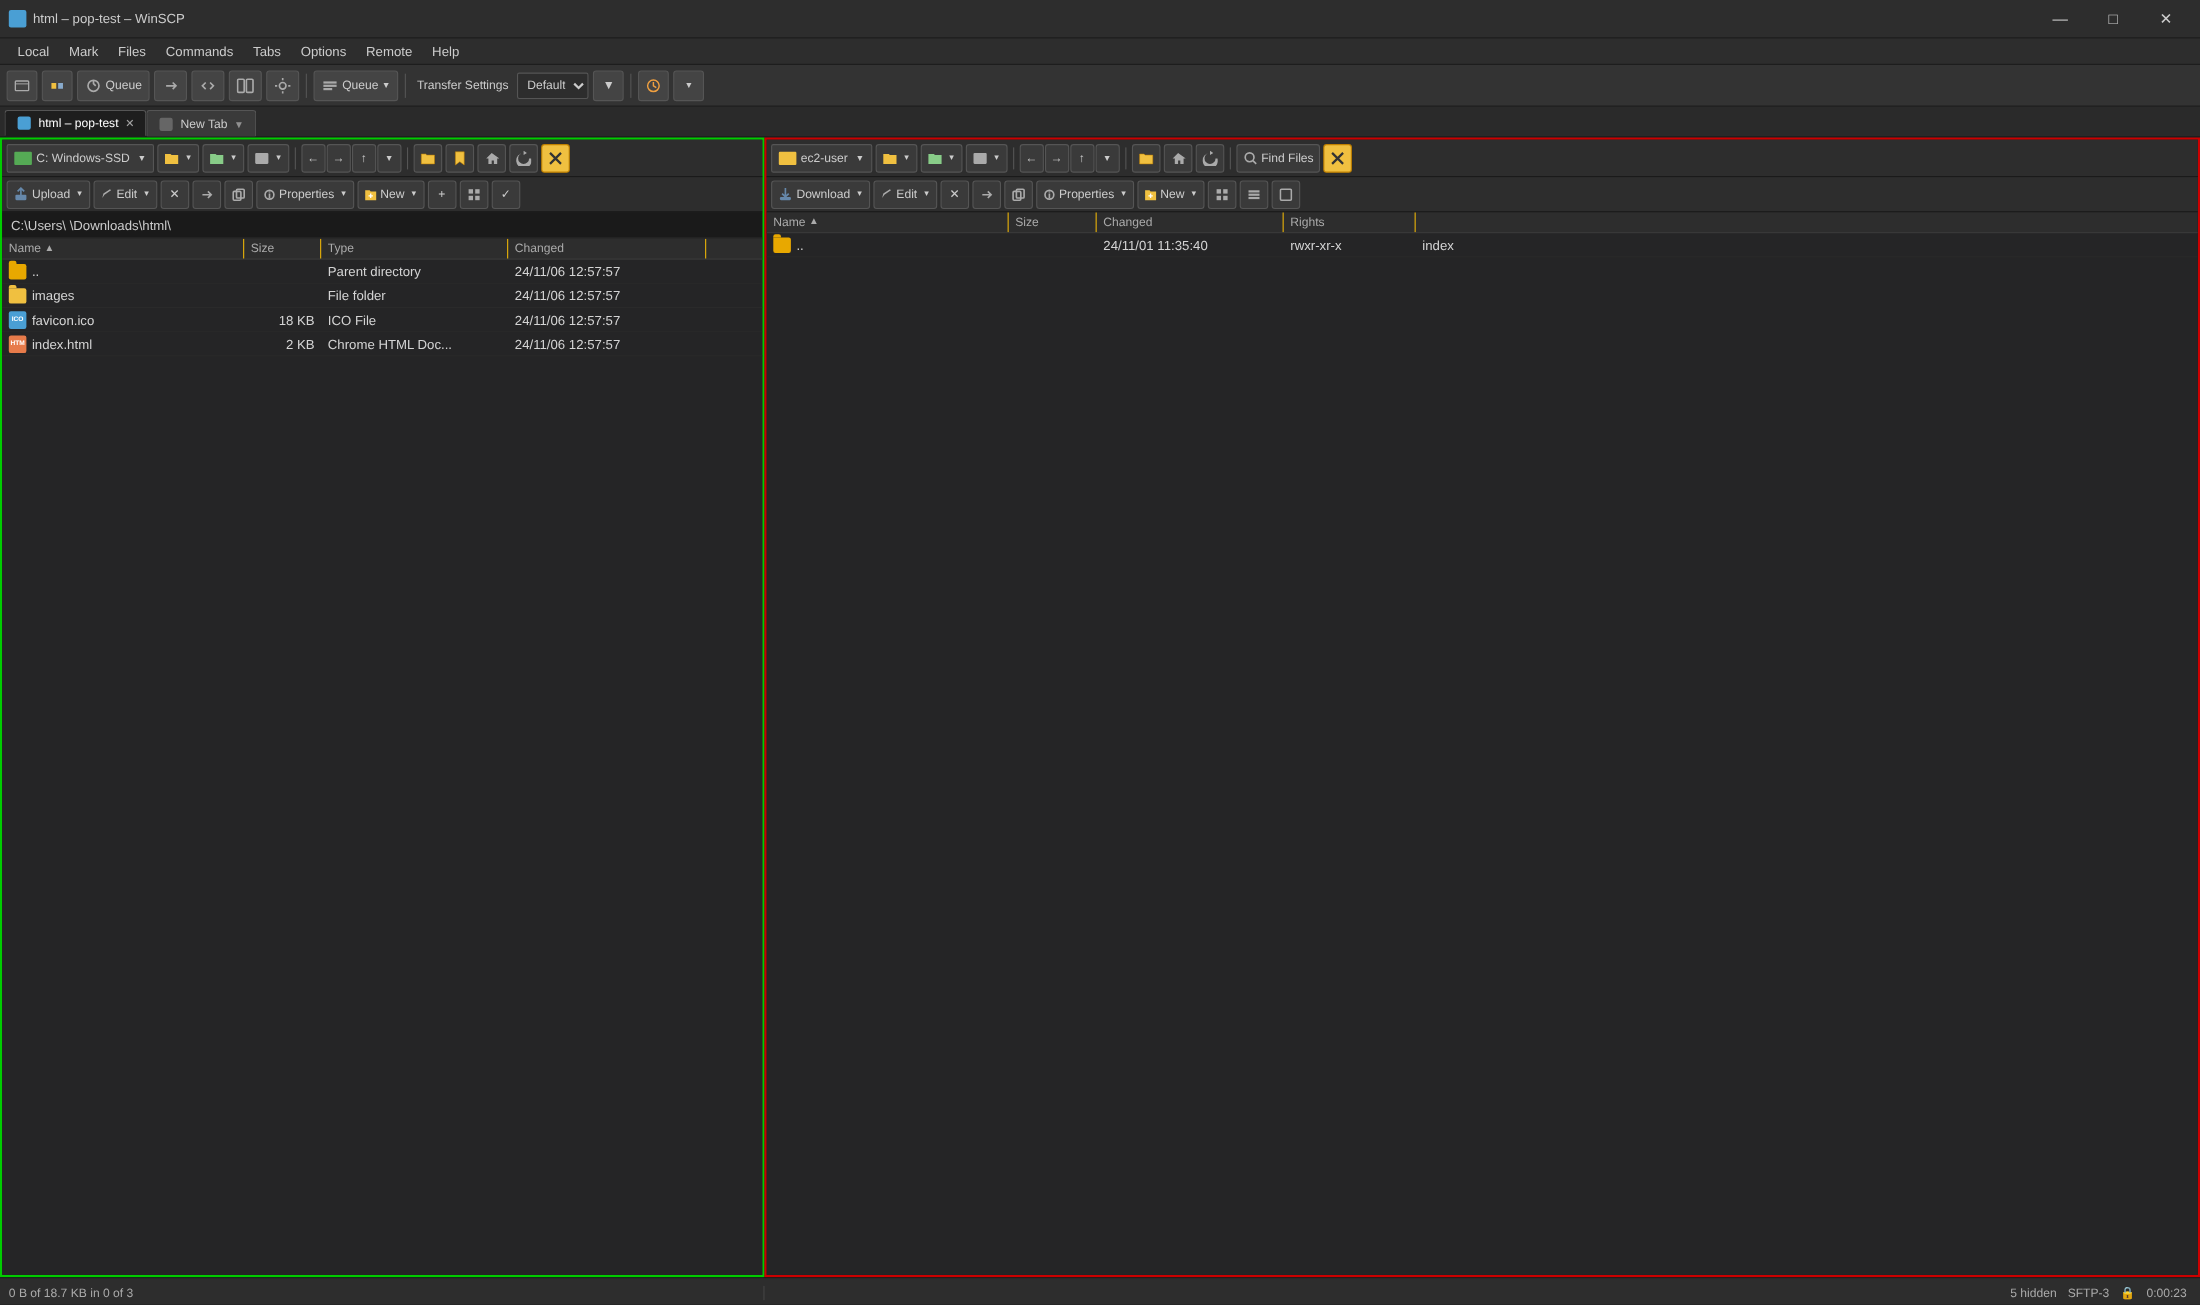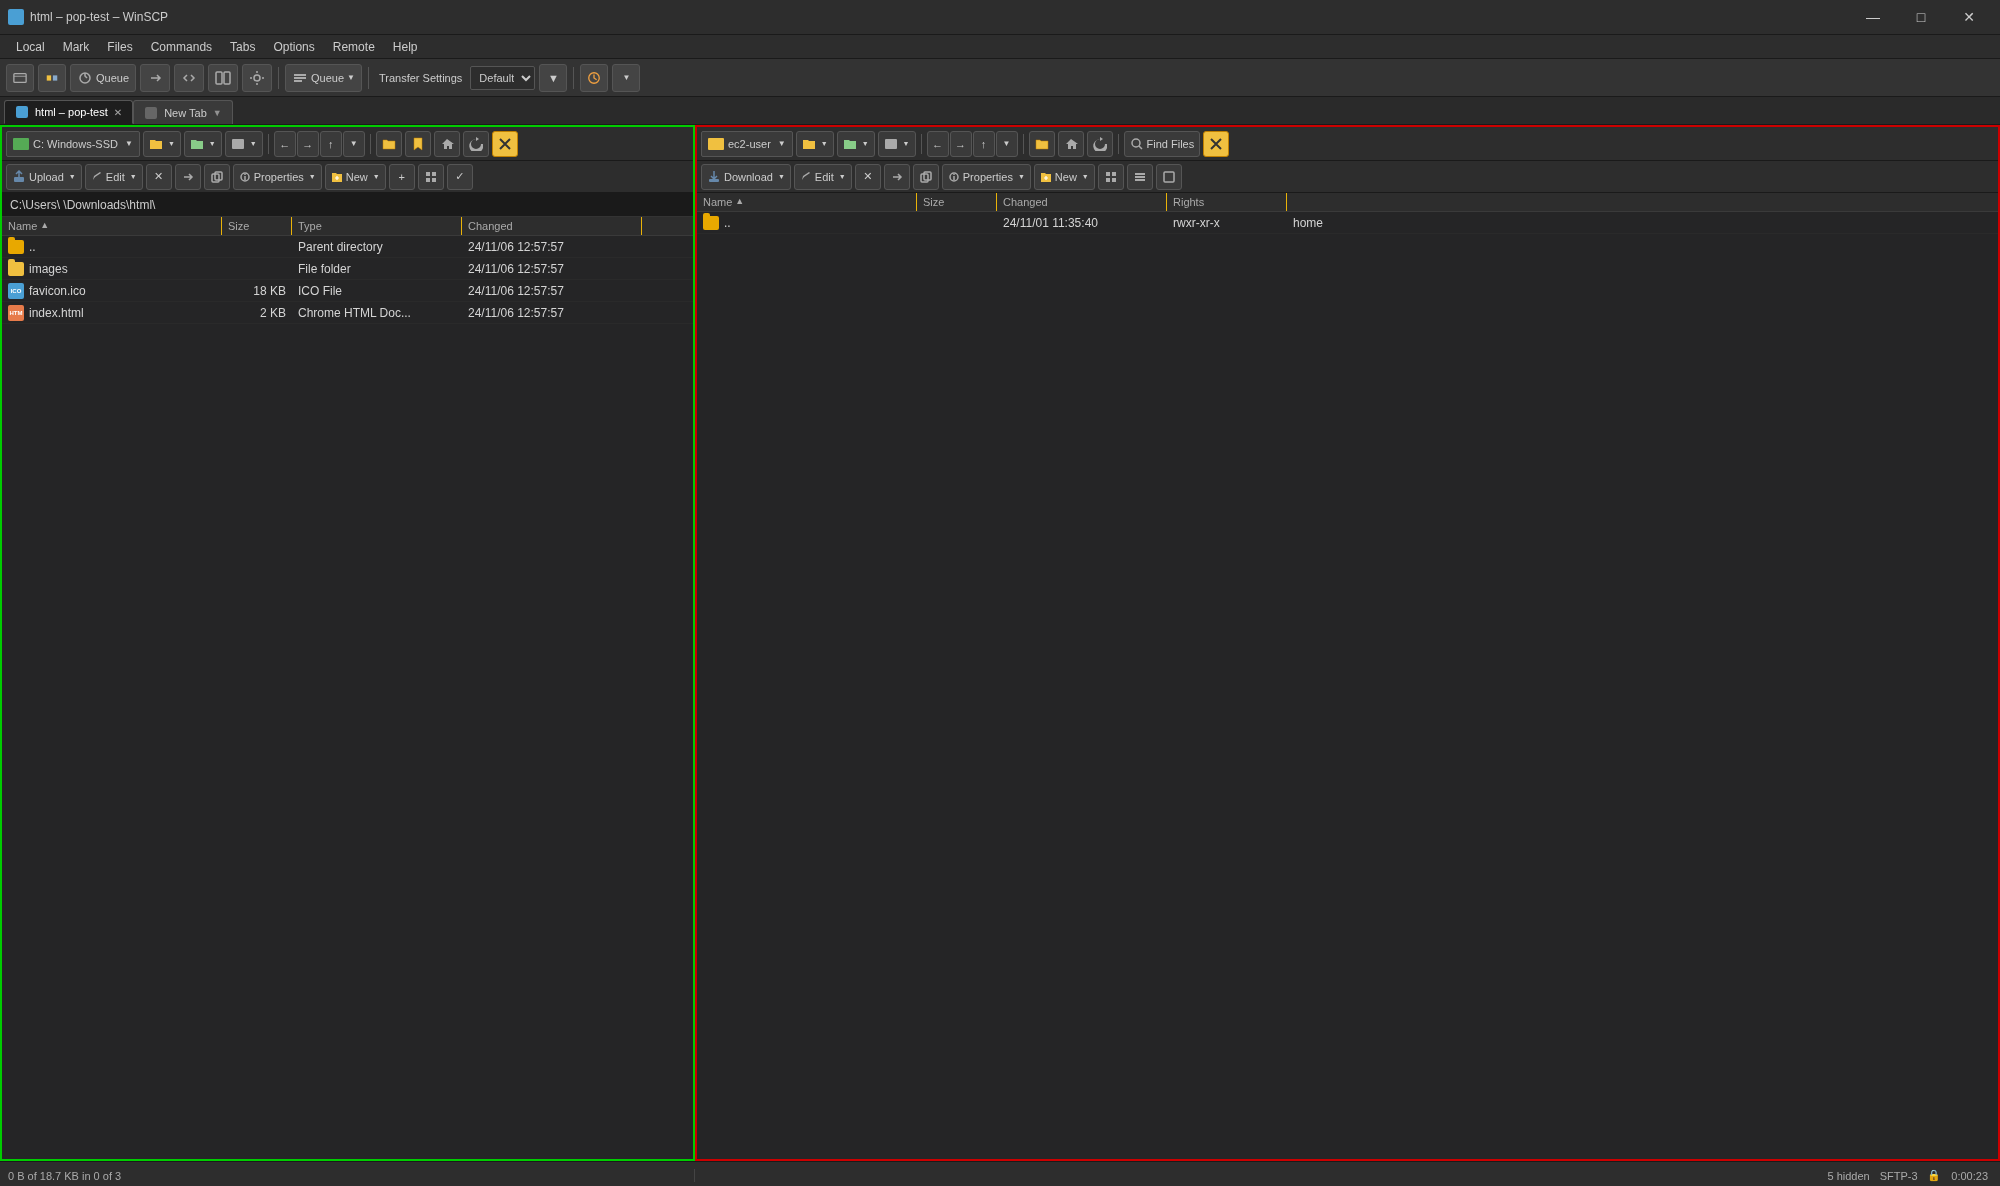--- a/index.html
+++ b/index.html
@@ -846,21 +846,21 @@
       </div>
 
       <div class="file-row">
         <div class="file-cell col-name-r">
           <div class="icon-folder-up"></div>
           <span>..</span>
         </div>
         <div class="file-cell col-size-r right"></div>
         <div class="file-cell col-changed-r">24/11/01 11:35:40</div>
         <div class="file-cell col-rights-r">rwxr-xr-x</div>
-        <div class="file-cell col-owner-r">home</div>
+        <div class="file-cell col-owner-r">index</div>
       </div>
     </div>
 
   </div>
 
 </div>
 
 <div class="status-bar">
   <div class="status-bar-bottom">
     <div class="status-section left">

